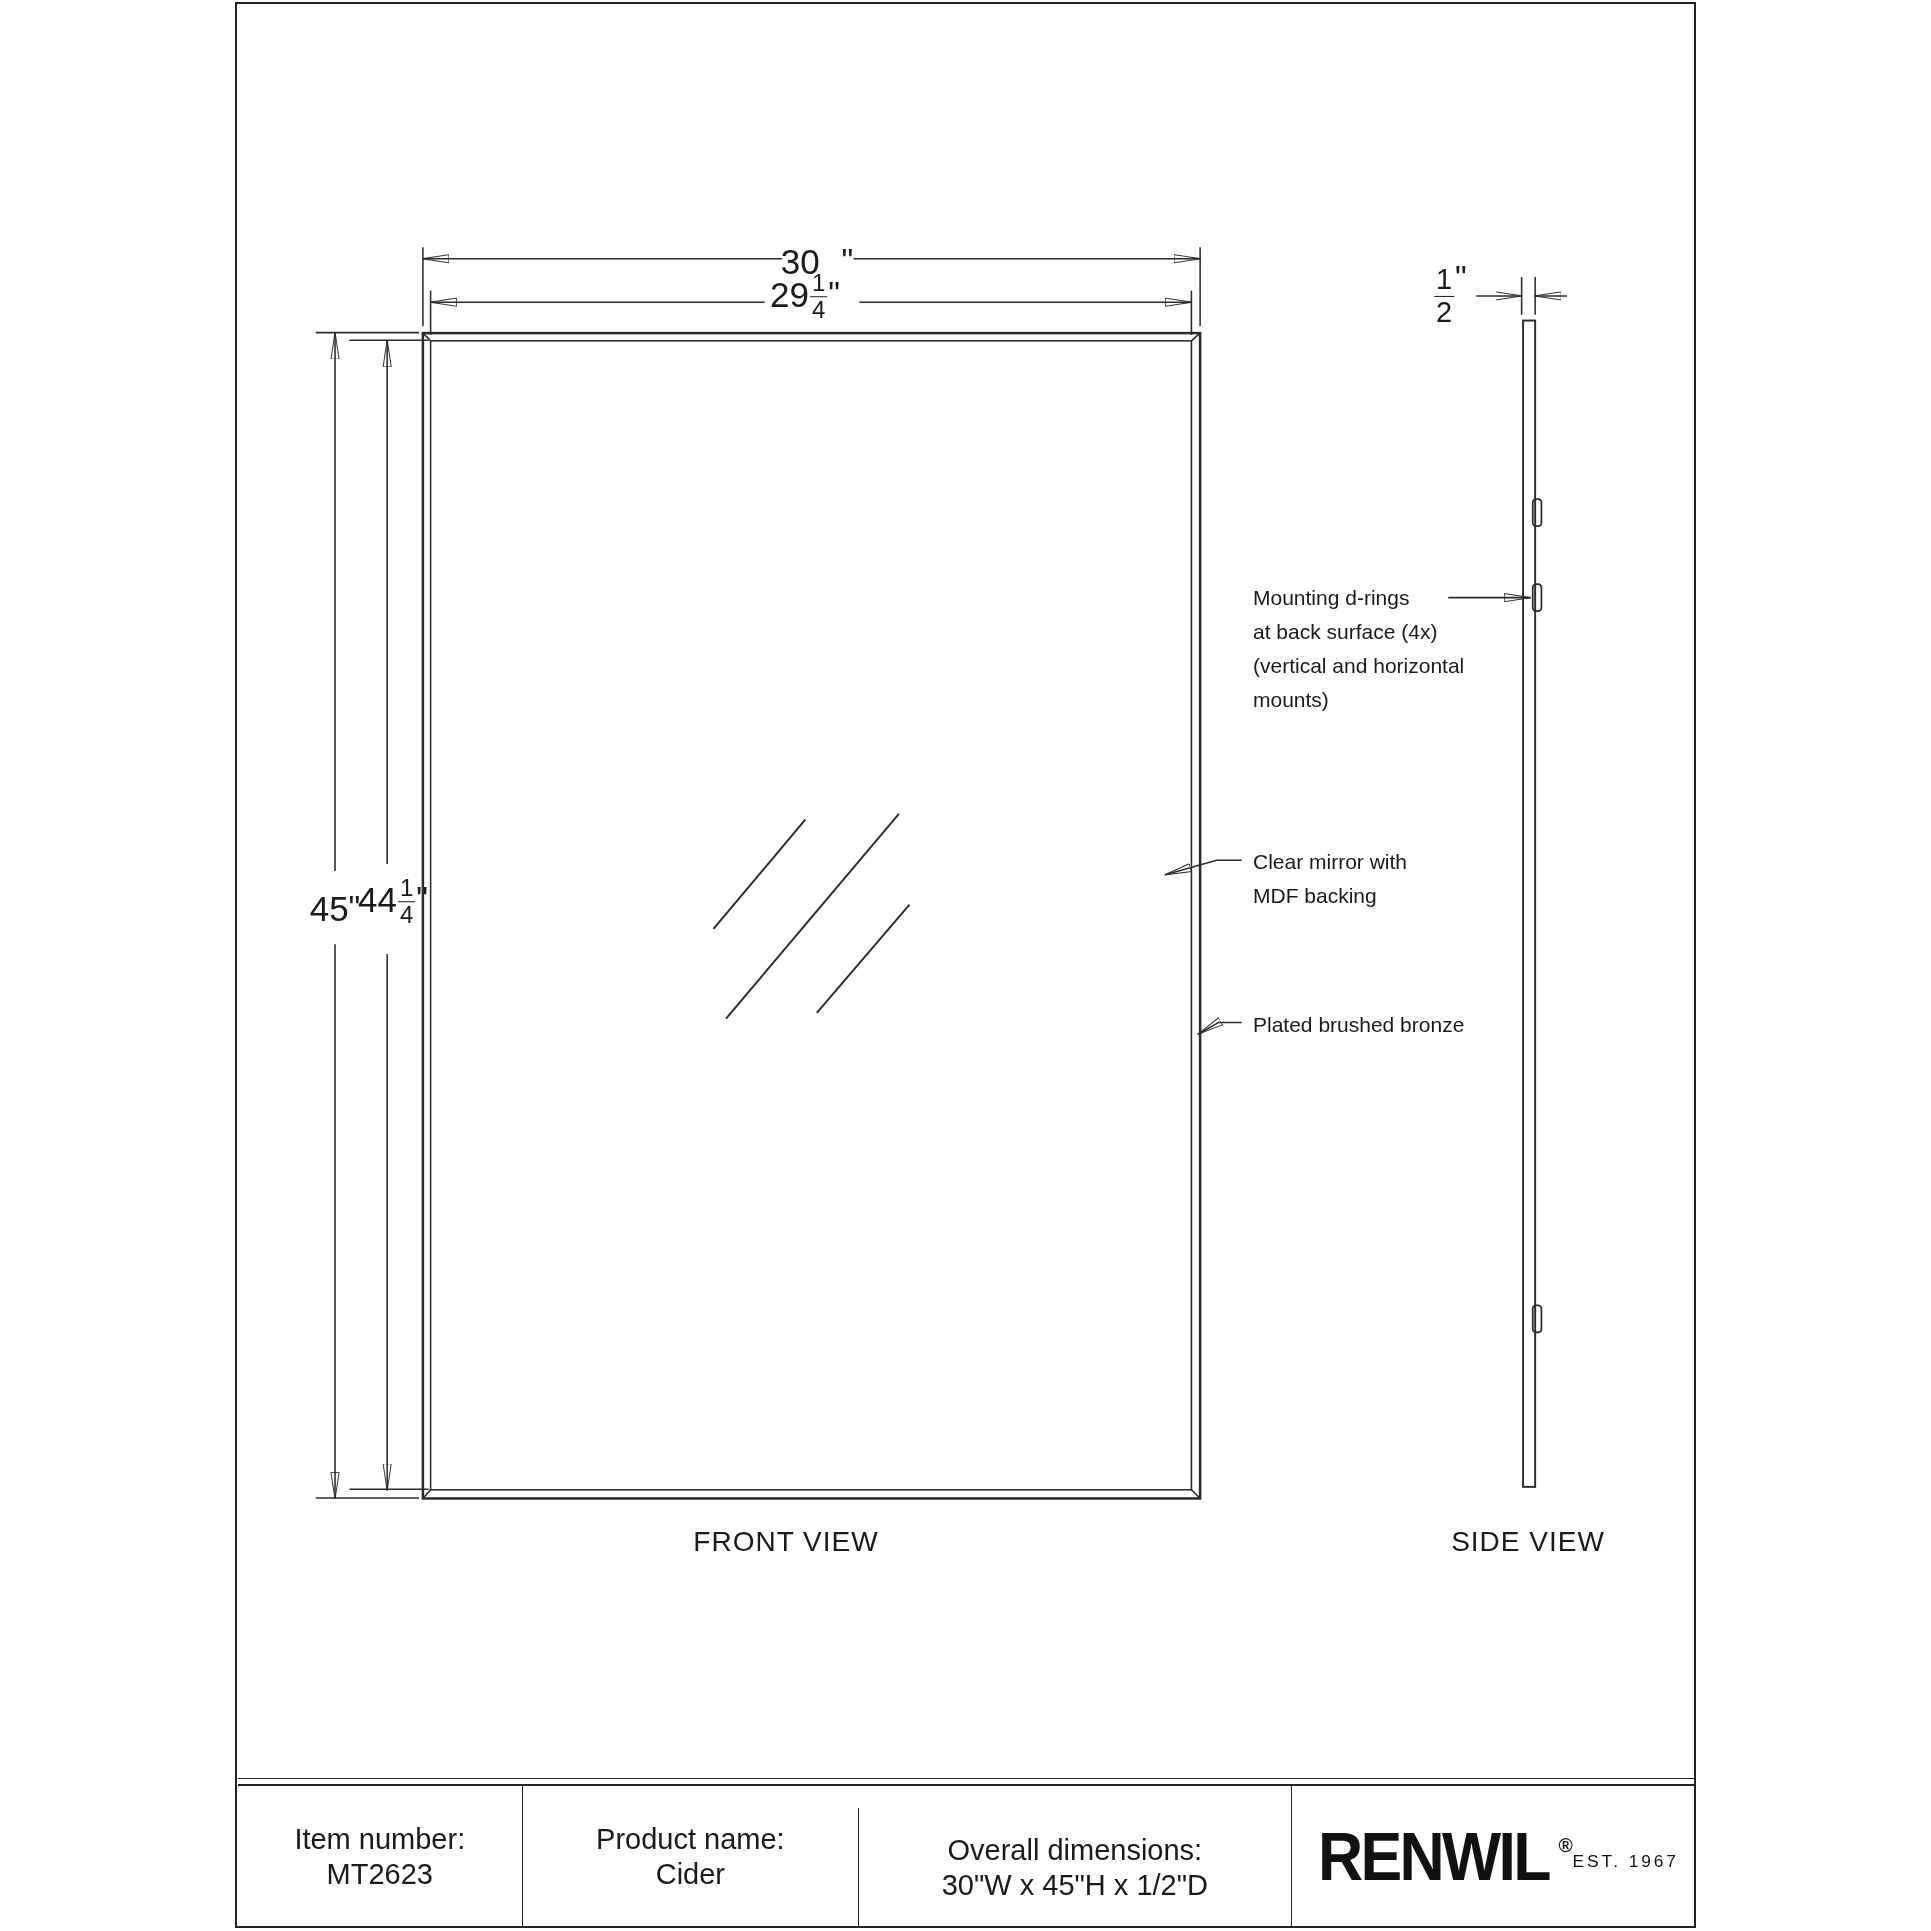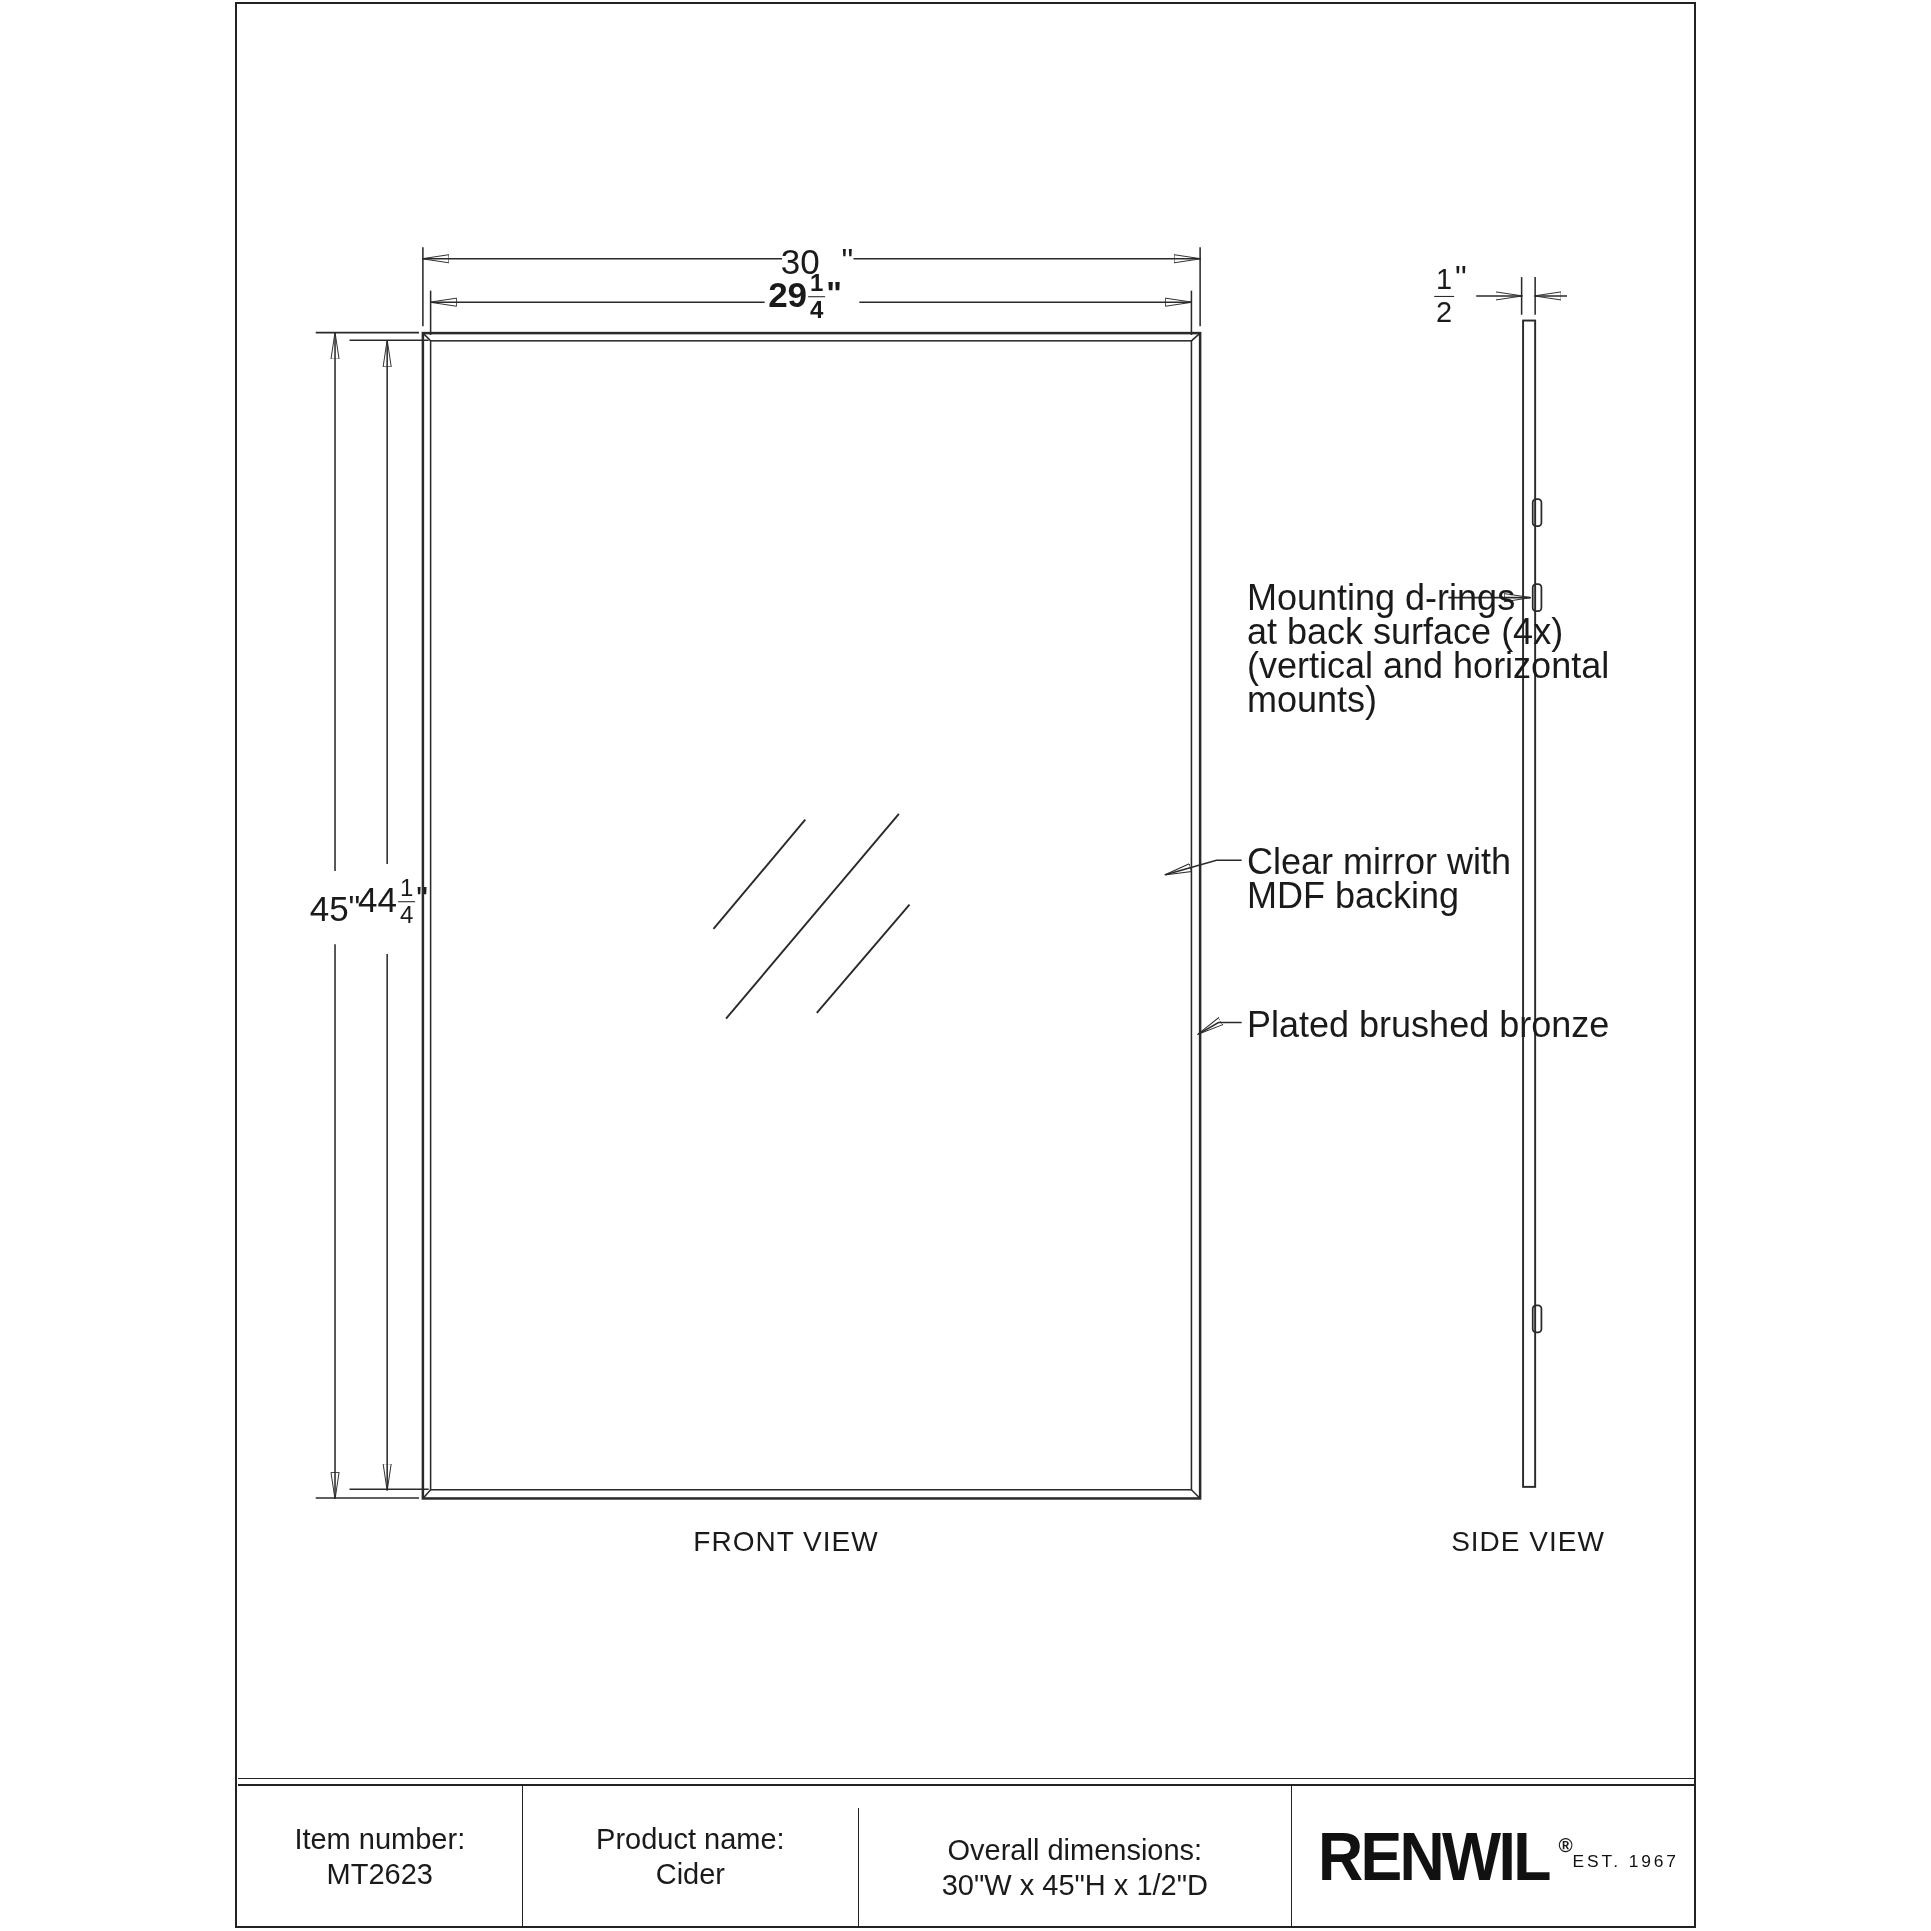--- a/index.html
+++ b/index.html
@@ -11,21 +11,21 @@
   
   .dim{position:absolute;transform:translate(-50%,-50%);display:flex;align-items:flex-start;
        font-size:35px;line-height:1;white-space:nowrap;background:transparent;}
   .dim .whole{font-size:35px;}
   .frac{display:inline-flex;flex-direction:column;align-items:center;font-size:24px;line-height:1.02;margin:0 1px;transform:translateY(-5.8px);}
   .frac .num{border-bottom:1.9px solid #1a1a1a;padding:0 1.9px 1px 1.9px;}
   .frac .den{padding-top:1px;}
   .unit{font-size:33px;}
 
   
-  .note{position:absolute;font-size:36px;line-height:34px;white-space:nowrap;}
+  .note{position:absolute;font-size:21px;line-height:34px;white-space:nowrap;margin-left:6px;}
   .view-label{position:absolute;transform:translateX(-50%);font-size:28px;letter-spacing:1px;white-space:nowrap;}
 
   
   .spec-table{position:absolute;left:238px;top:1786px;width:1457px;height:141px;display:flex;}
   .spec-table .cell{display:flex;flex-direction:column;align-items:center;justify-content:center;
        font-size:29px;line-height:35px;text-align:center;}
   .cell.c1{width:284px;}
   .cell.c2{width:336px;border-left:1.9px solid #222;}
   .cell.c3{width:432px;border-left:1.9px solid #222;margin-top:22px;}
   .cell.c4{width:404px;border-left:1.9px solid #222;}
@@ -116,21 +116,21 @@
     <path d="M1286,891 L1260,891 L1207,906" marker-end="url(#arr)"></path>
     <path d="M1286,1059 L1262,1059 L1241,1071" marker-end="url(#arr)"></path>
   </g>
 </svg>
 
 <div class="dim" style="left:817px;top:261px;gap:22px;">
   <span class="whole">30</span>
     <span class="unit">"</span>
 </div>
 
-<div class="dim" style="left:805px;top:303px;font-weight:bold;">
+<div class="dim" style="left:805px;top:303px;">
   <span class="whole">29</span>
     <span class="frac">
       <span class="num">1</span>
       <span class="den">4</span>
     </span>
     <span class="unit">"</span>
 </div>
 
 <div class="dim" style="left:335px;top:908px;">
   <span class="whole">45</span>

